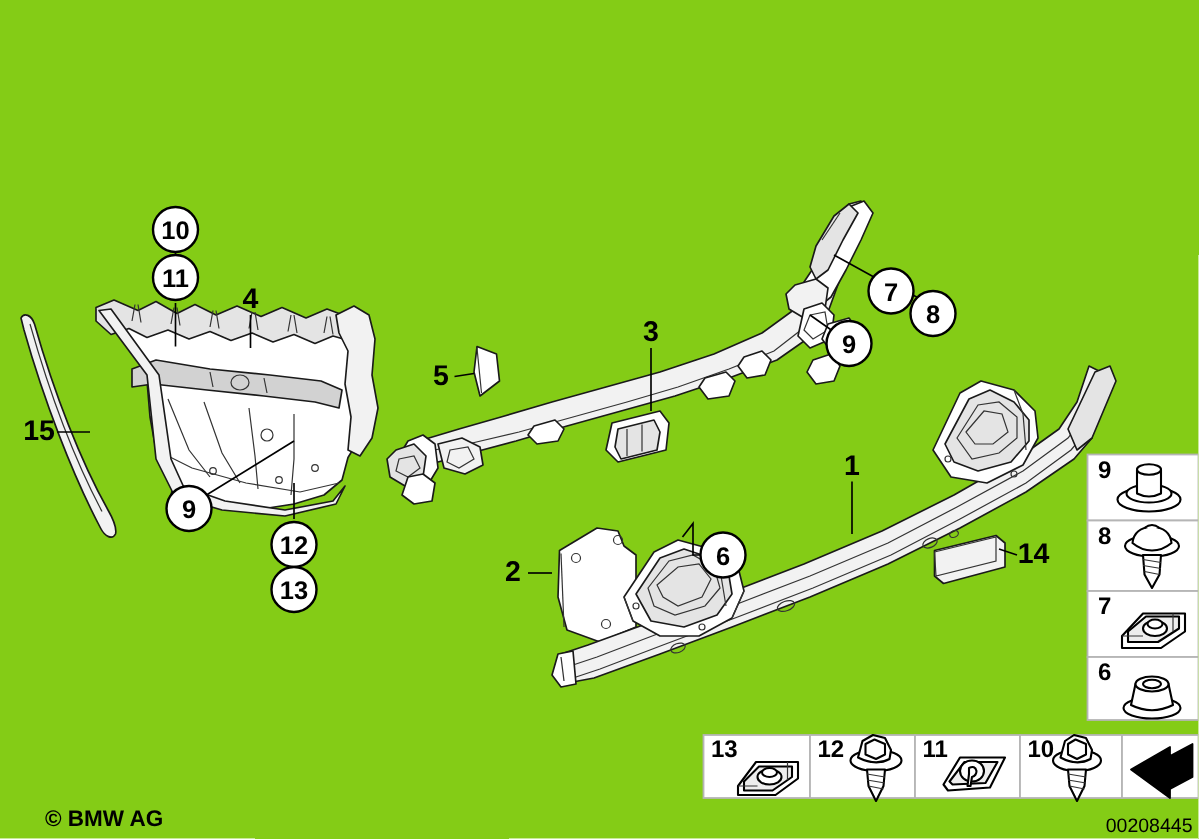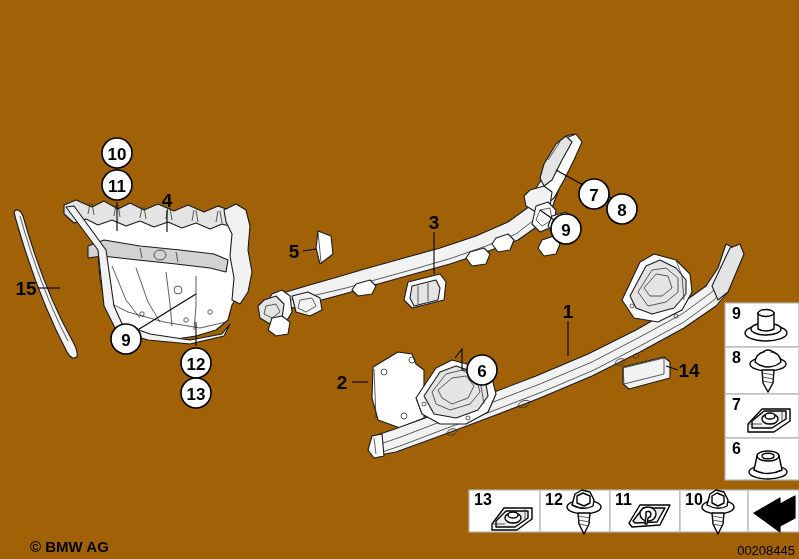--- a/index.html
+++ b/index.html
@@ -7,21 +7,21 @@
     padding: 0;
     background: #ffffff;
   }
   body {
     font-family: "Liberation Sans", sans-serif;
   }
   #page {
     position: relative;
     width: 799px;
     height: 559px;
-    background: #a16207;
+    background: #84cc16;
     overflow: hidden;
   }
   #diagram-svg {
     position: absolute;
     left: 0;
     top: 0;
     width: 799px;
     height: 559px;
   }
   .callout-num {

